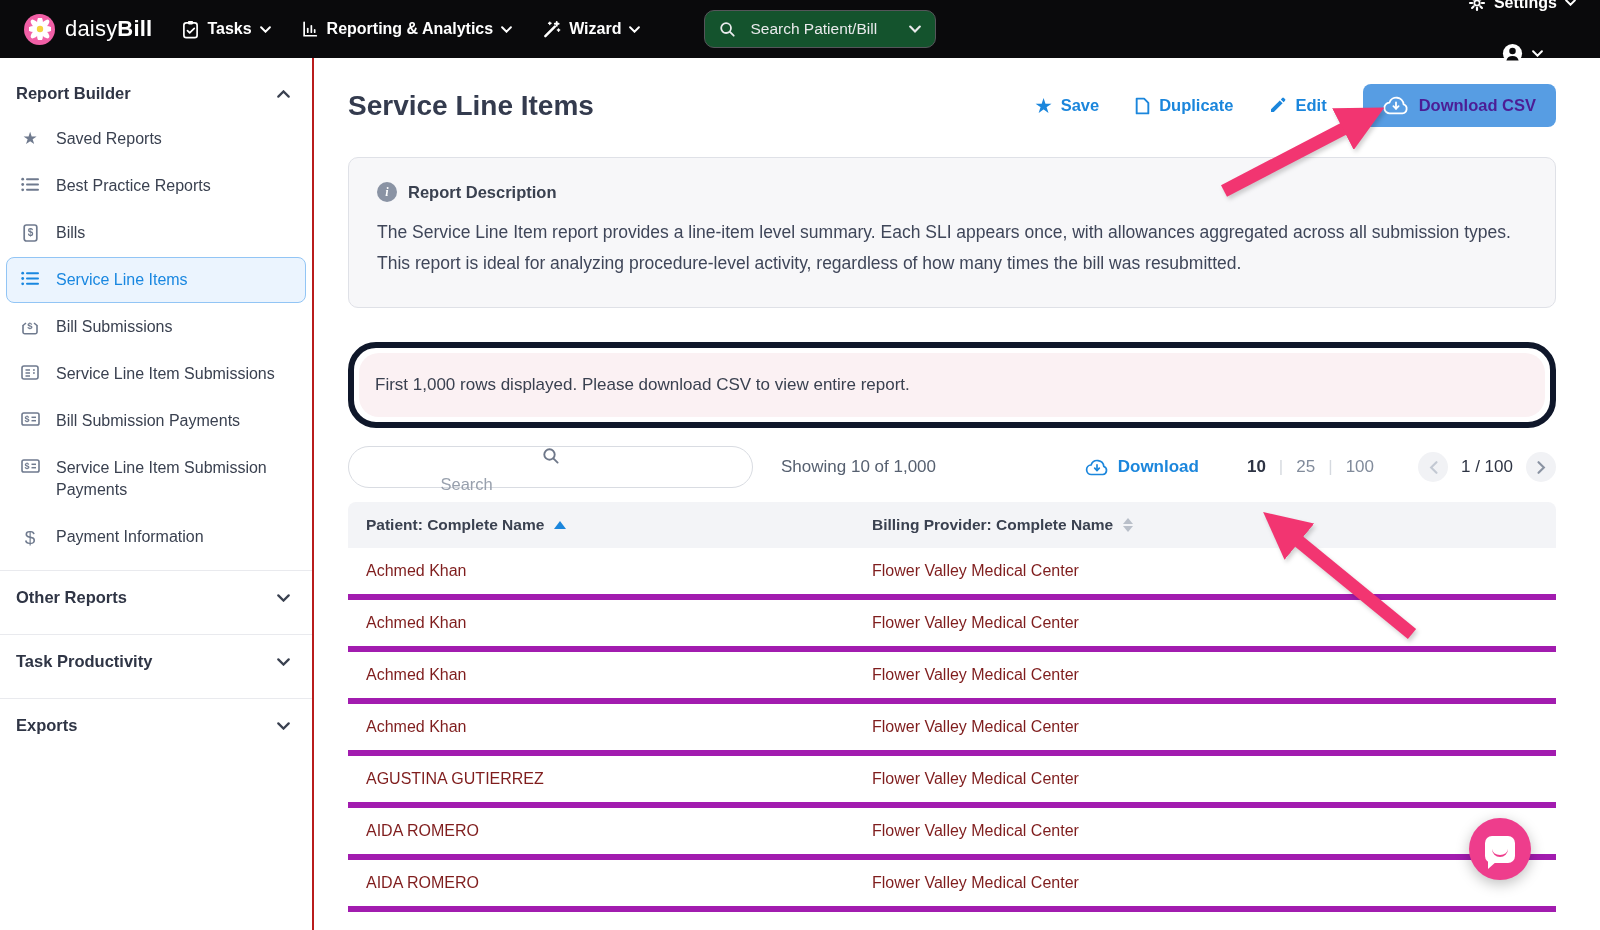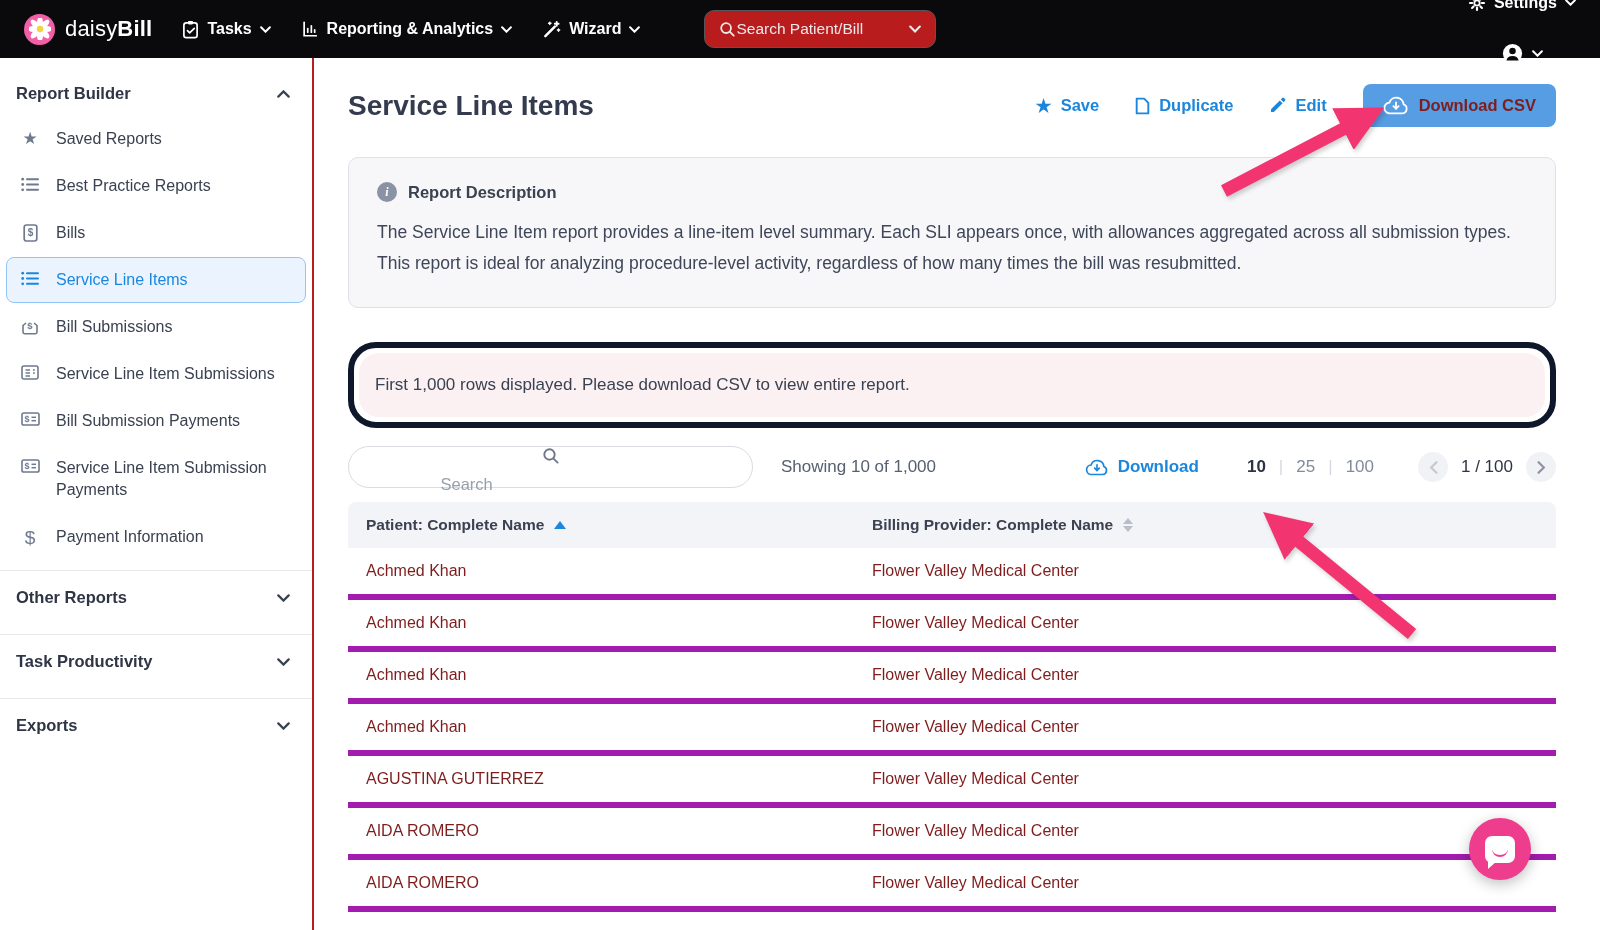--- a/index.html
+++ b/index.html
@@ -20,23 +20,23 @@
   .flower-badge { width:31px; height:31px; border-radius:50%; background:#F15FA6;
     display:flex; align-items:center; justify-content:center; }
   .brand-text { font-size:22px; color:#fff; letter-spacing:.2px; }
   .brand-text .light { font-weight:400; }
   .brand-text .bold  { font-weight:800; }
   .nav-item { display:flex; align-items:center; gap:8px; color:#fff;
     font-weight:700; font-size:16px; cursor:pointer; }
   .nav-ico { color:#fff; display:flex; }
   .chev { display:flex; }
   .nav-search {
-    margin-left:34px; width:232px; height:38px; background:#b91c1c;
+    margin-left:34px; width:232px; height:38px; background:#14532d;
     border:1px solid #55555A; border-radius:10px; display:flex; align-items:center;
-    padding:0 14px; gap:0; color:#E9EAEC; font-size:15.5px; cursor:pointer;
+    padding:0 14px; gap:14px; color:#E9EAEC; font-size:15.5px; cursor:pointer;
   }
   .nav-search .label { flex:1; white-space:nowrap; }
   .nav-right { margin-left:auto; display:flex; align-items:center; gap:30px;flex-direction:column; }
 
   
   .layout { display:flex; height:872px; }
 
   
   .sidebar { width:314px; flex:none; border-right:2px solid #b91c1c; background:#fff; padding-top:8px; }
   .side-section-head {
@@ -60,21 +60,21 @@
   .star-glyph { font-size:17px; line-height:17px; }
 
   
   .content { flex:1; padding:26px 44px 0 34px; overflow:hidden; }
   .page-head { display:flex; align-items:center; }
   .page-title { font-size:28px; font-weight:700; color:#343B4E; }
   .actions { margin-left:auto; display:flex; align-items:center; gap:36px; }
   .action-link { color:#1B86DC; font-weight:600; font-size:16.5px;
     display:flex; align-items:center; gap:9px; cursor:pointer; }
   .btn-primary {
-    background:#579DE3; color:#7f1d1d; font-weight:700; font-size:16.5px;
+    background:#579DE3; color:#4c1d95; font-weight:700; font-size:16.5px;
     padding:12px 20px; border-radius:8px; display:flex; align-items:center; gap:10px;
     border:none; cursor:pointer; font-family:inherit;
   }
 
   .desc-box { margin-top:30px; background:#F7F7F9; border:1px solid #DFE1E7;
     border-radius:10px; padding:24px 28px 28px; }
   .desc-head { display:flex; align-items:center; gap:11px; font-weight:700;
     font-size:16.5px; color:#3A4150; }
   .info-badge { width:20px; height:20px; border-radius:50%; background:#8A93A4;
     color:#fff; font-size:12px; font-weight:700; font-style:italic;

